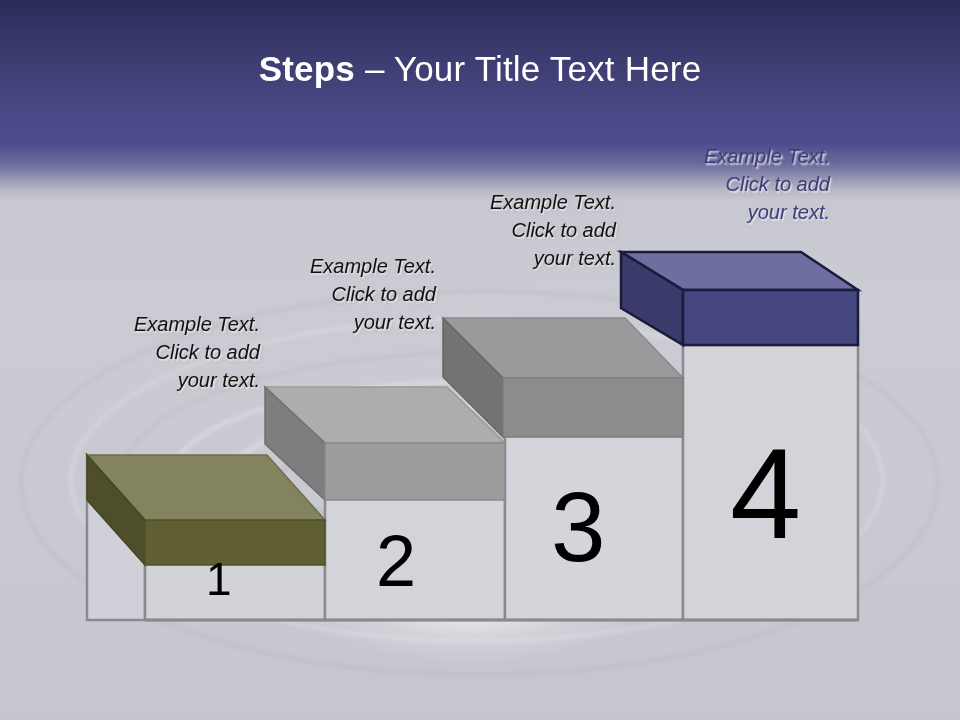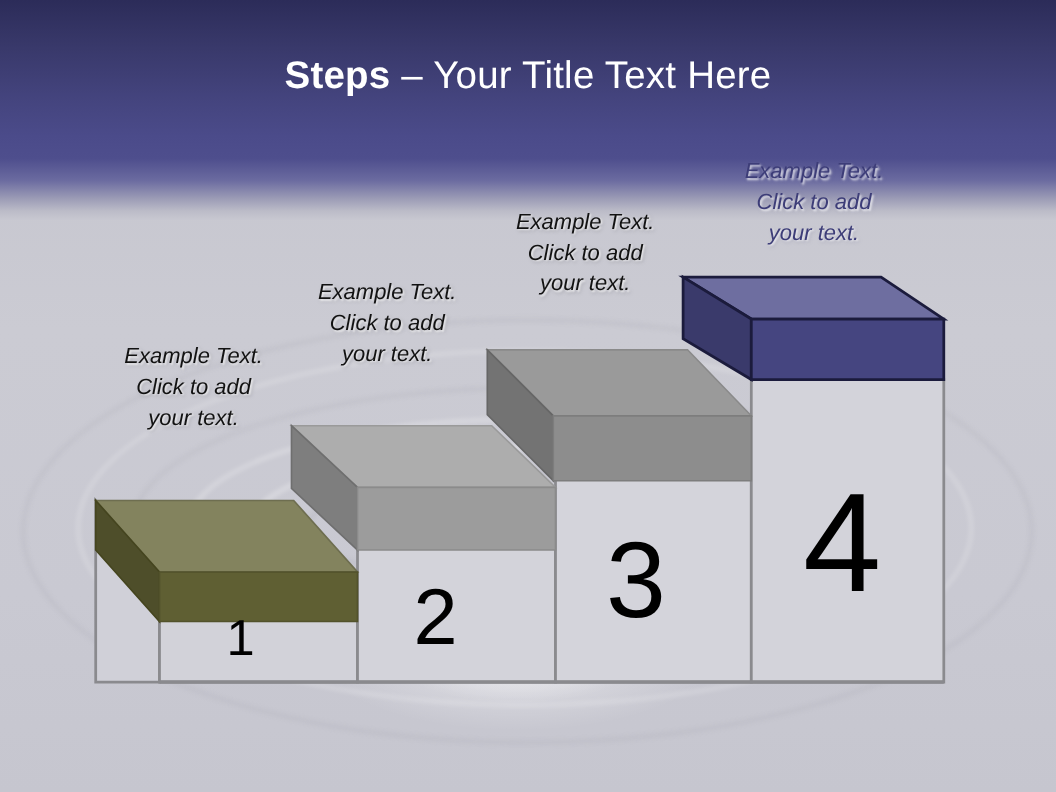--- a/index.html
+++ b/index.html
@@ -57,21 +57,21 @@
     color:#ffffff;font-size:35px;line-height:42px;font-weight:400;
     letter-spacing:.2px;white-space:nowrap;
   }
   .title b{font-weight:bold;}
 
   
   .podium{position:absolute;left:0;top:0;width:960px;height:720px;}
 
   
   .caption{
-    position:absolute;text-align:center;
+    position:absolute;text-align:right;
     font-style:italic;font-size:20px;line-height:28px;
     color:#121212;
     text-shadow:1.5px 1.5px 2px rgba(255,255,255,.85), 2px 2px 3px rgba(120,120,130,.55);
     white-space:pre-line;
   }
   .caption.accent{
     color:#3d3d78;
     text-shadow:1.5px 1.5px 2px rgba(255,255,255,.8), 2px 2px 3px rgba(140,140,165,.55);
   }
   .cap1{left:92px;top:310px;width:168px;}

